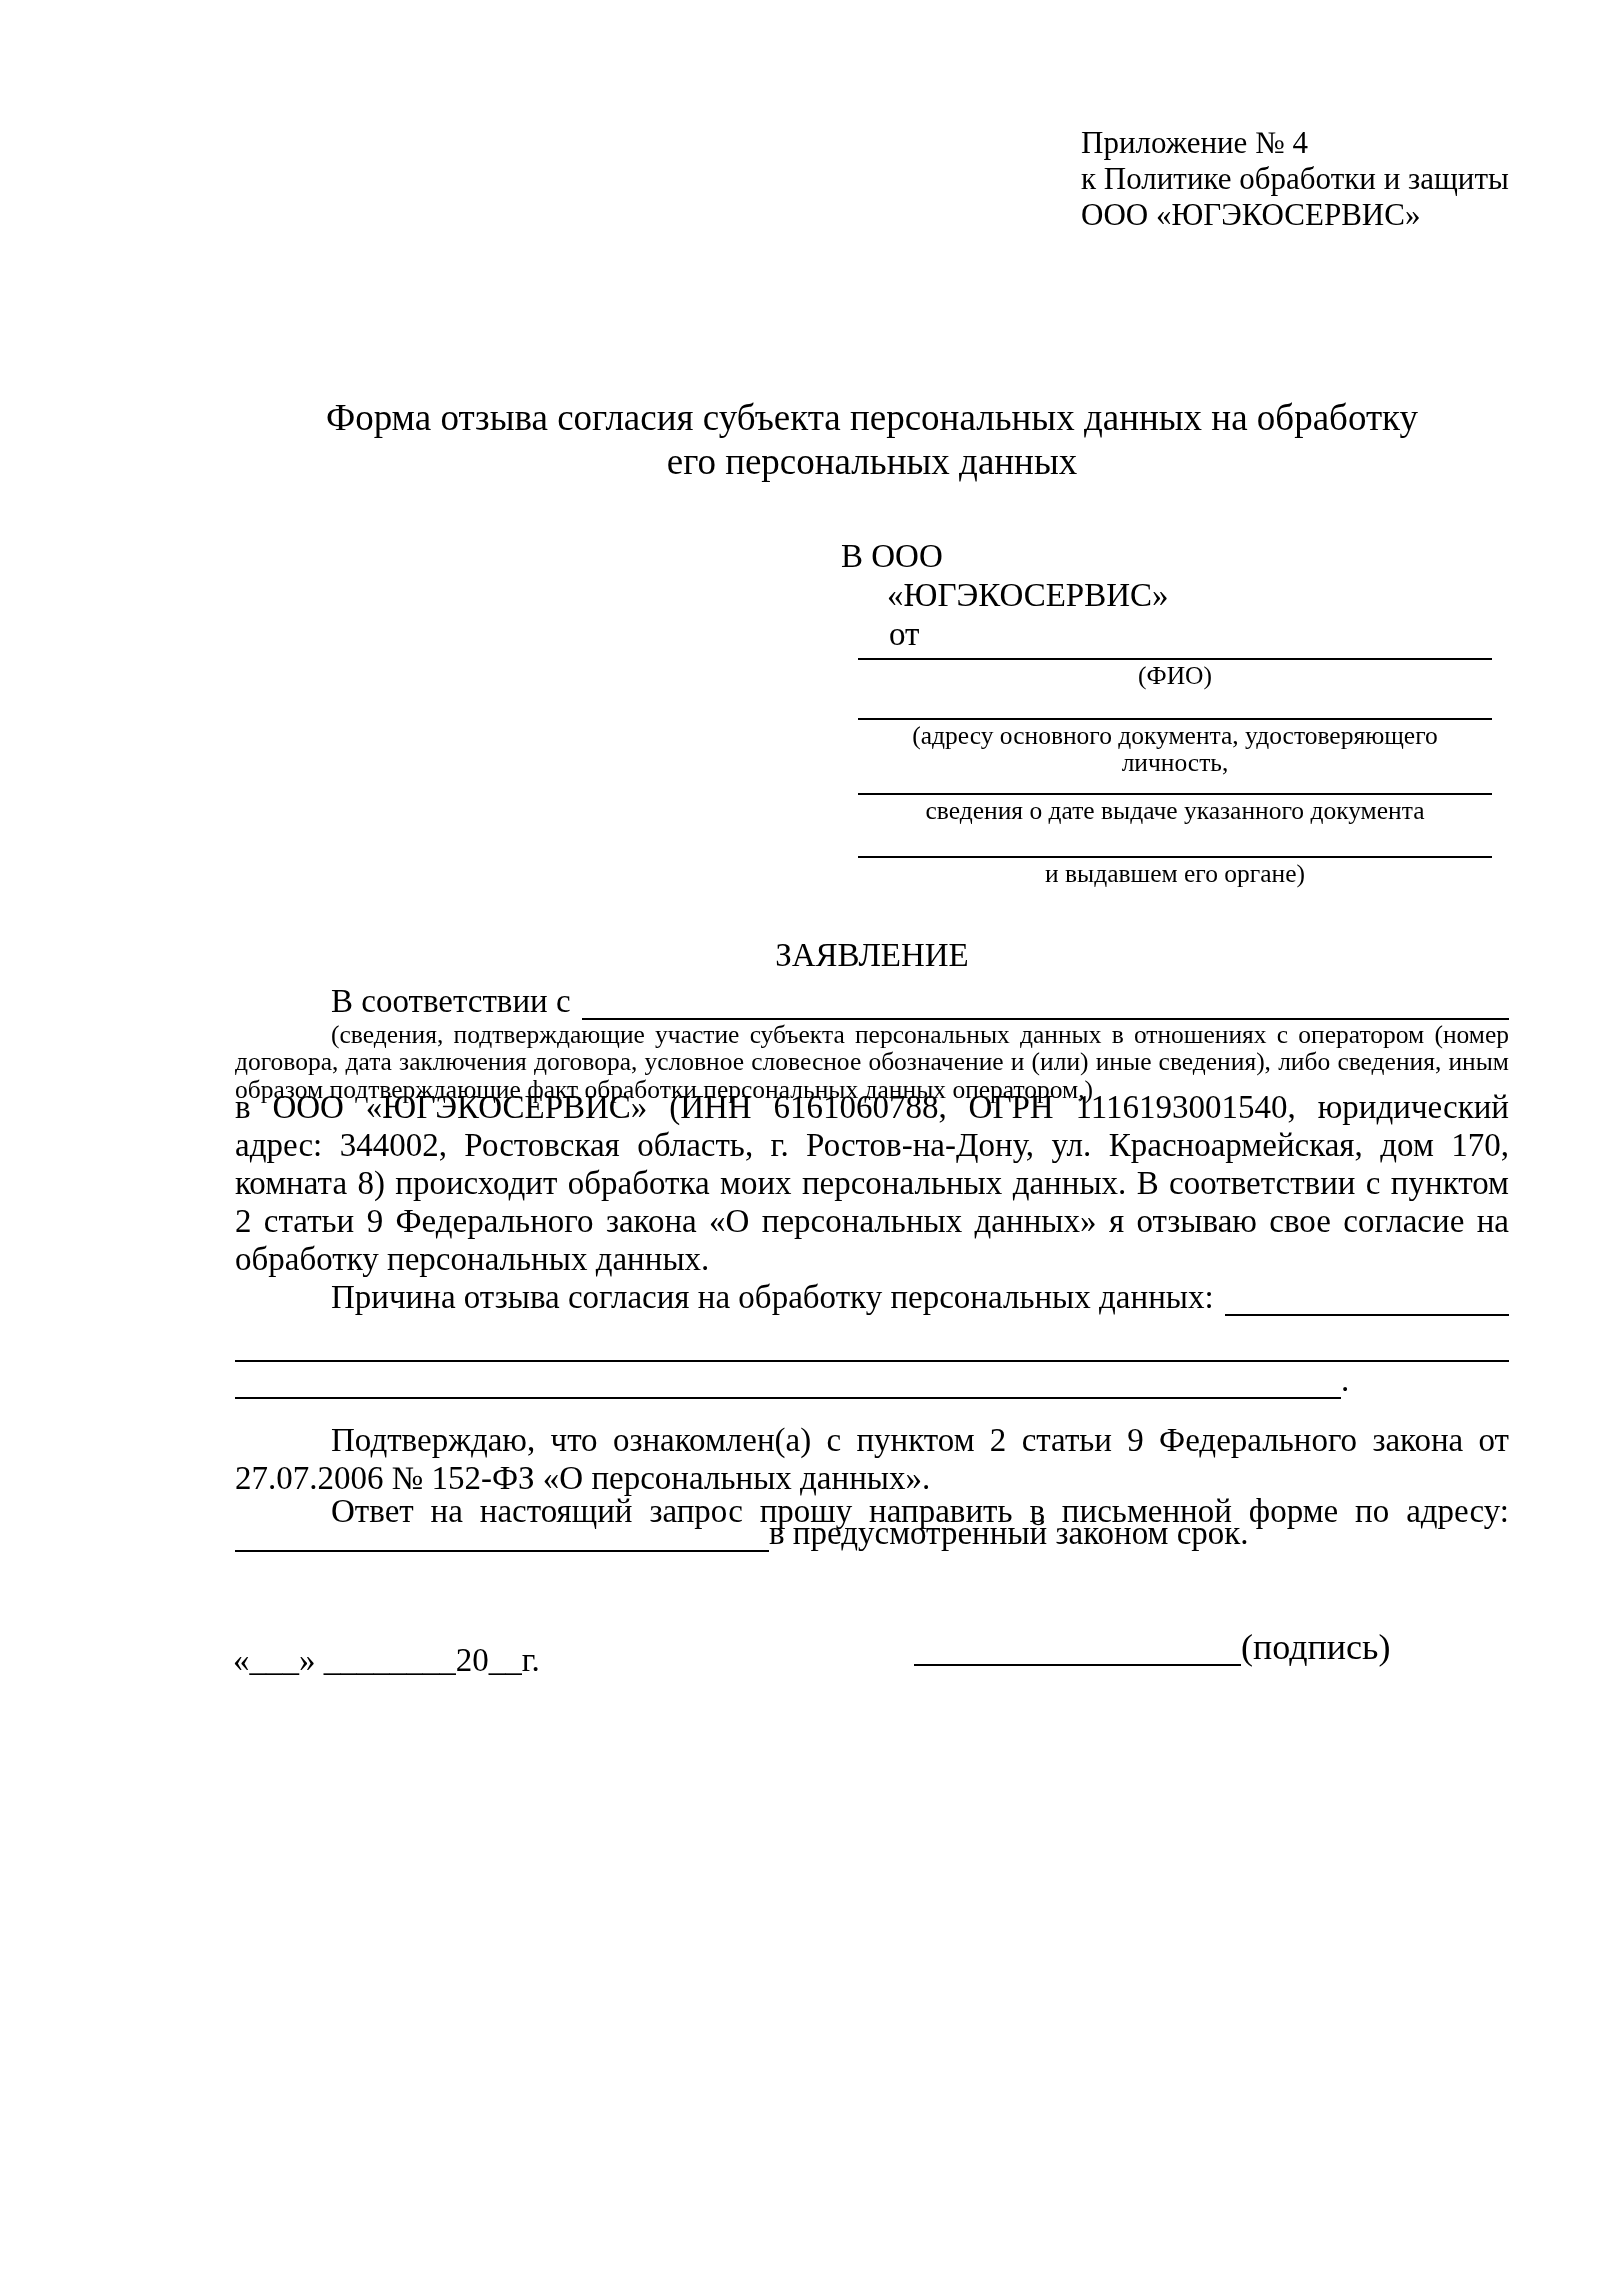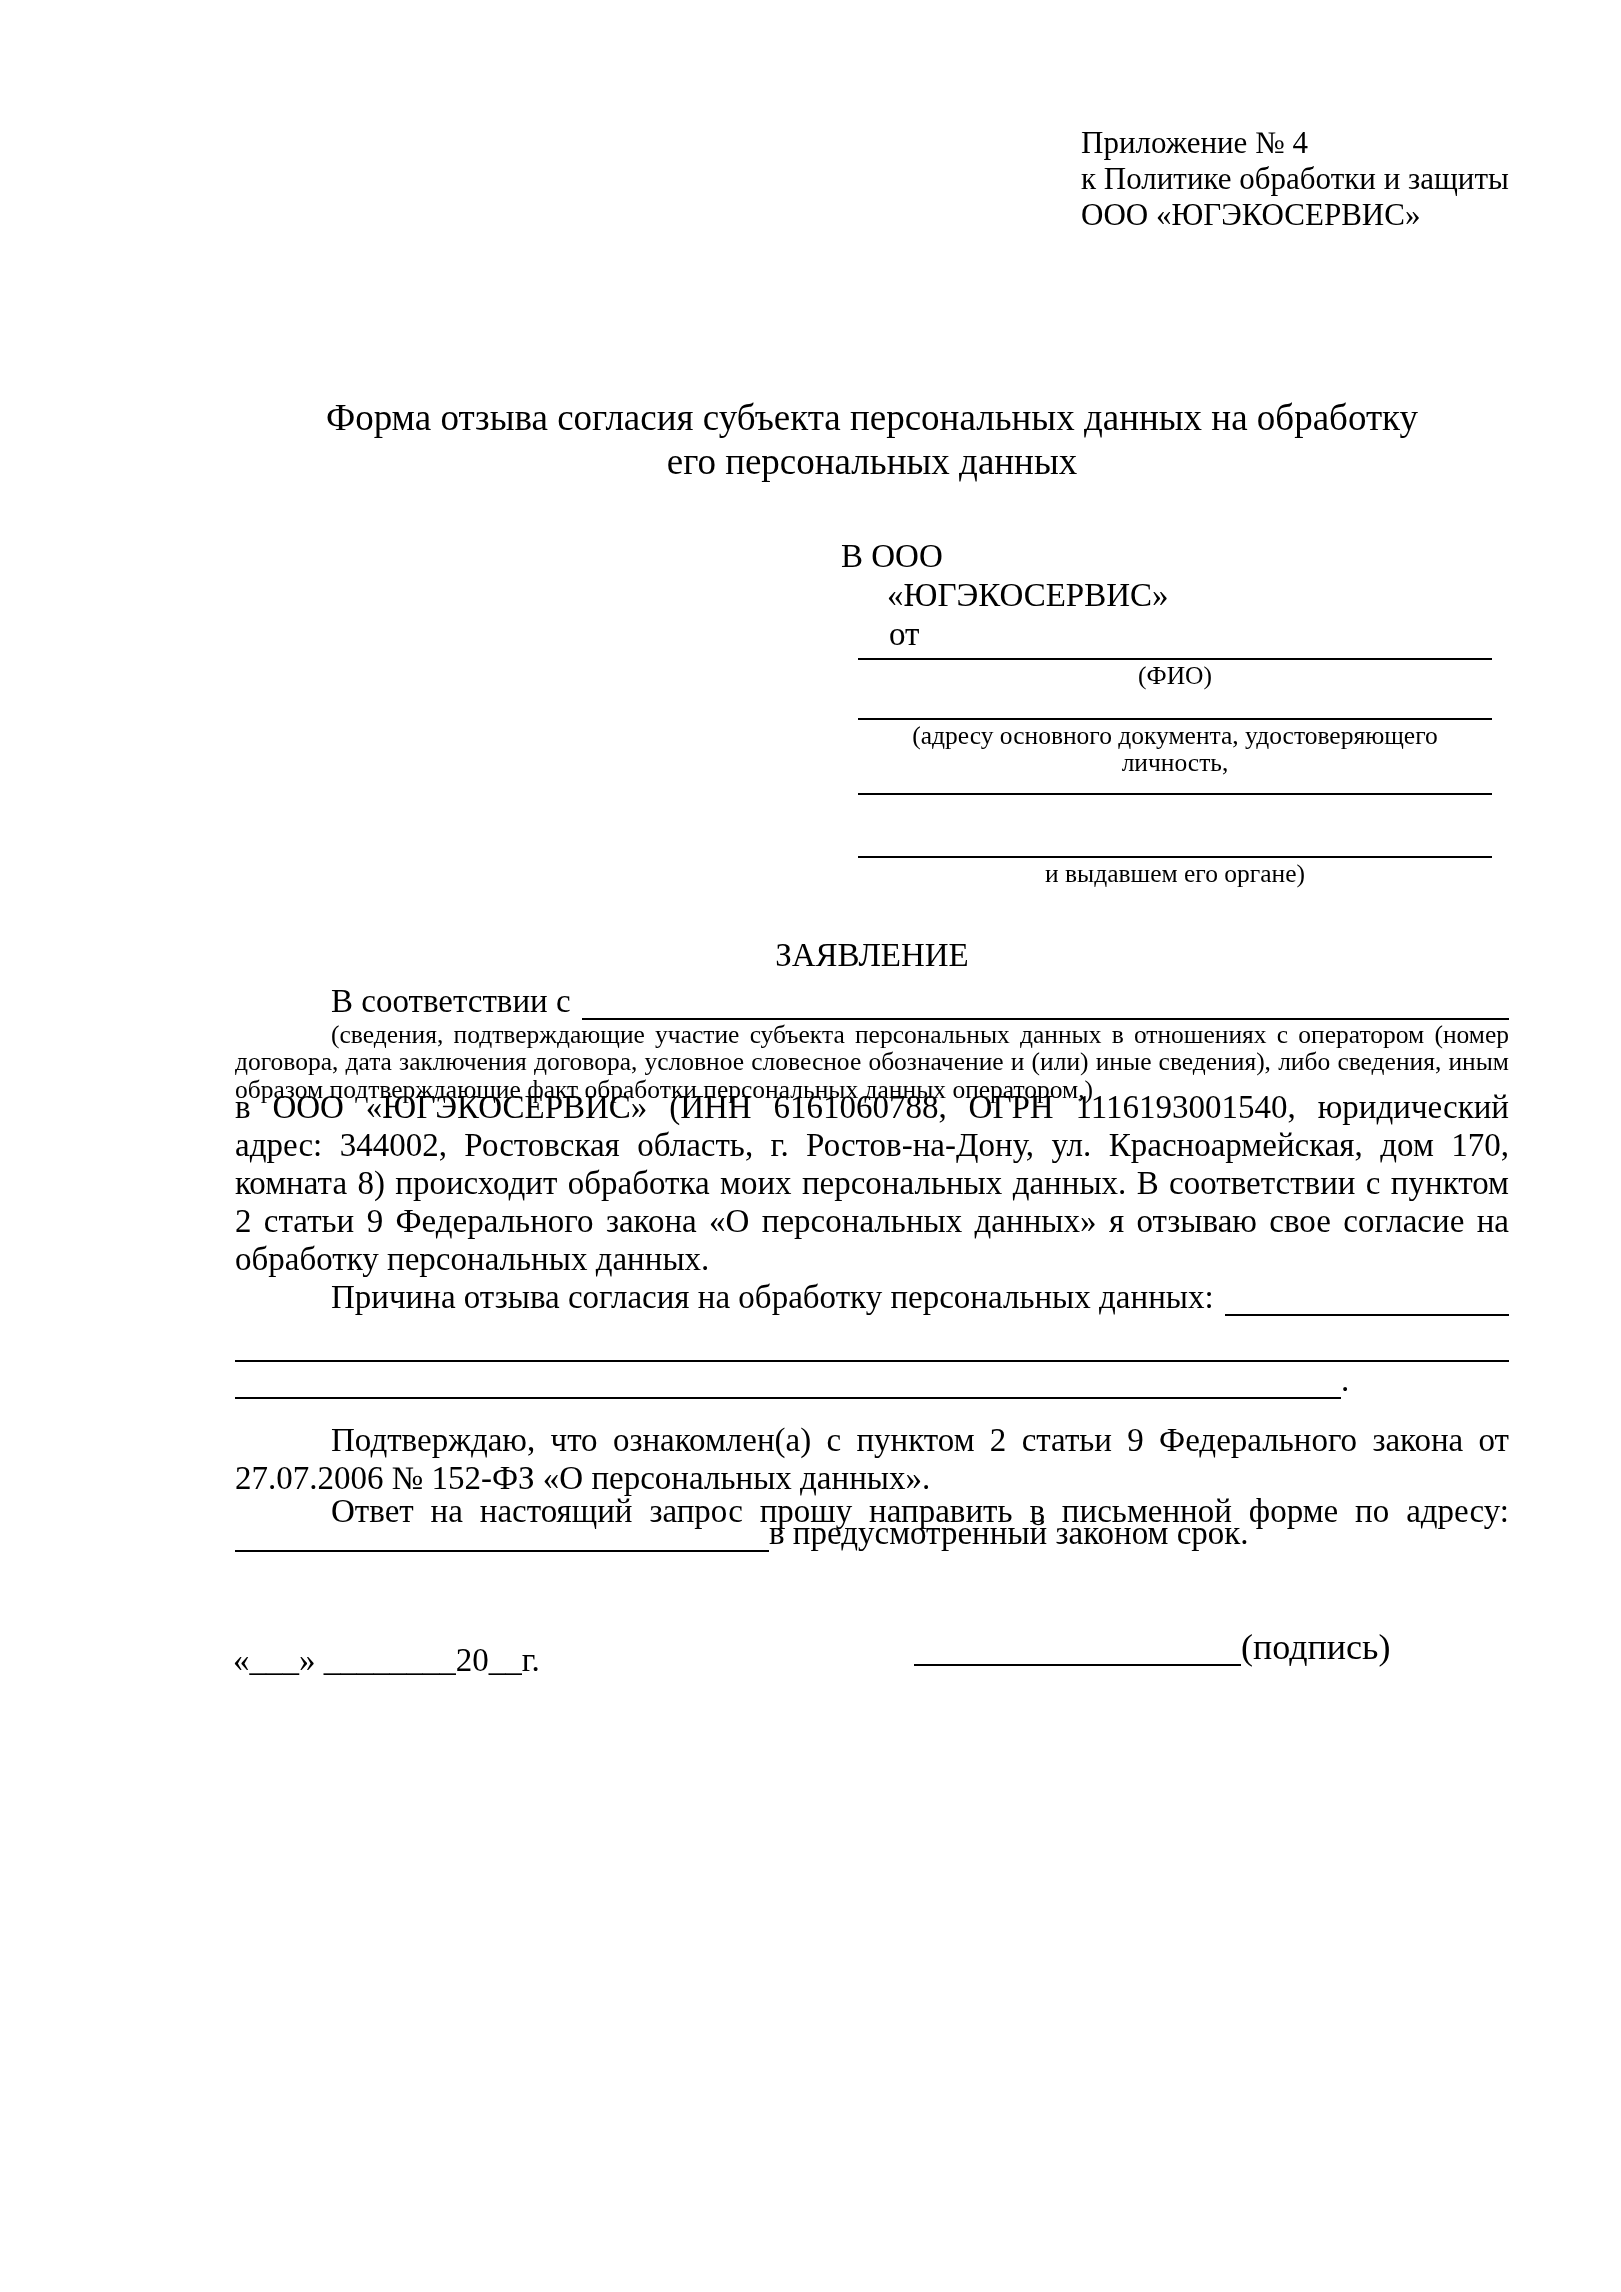--- a/index.html
+++ b/index.html
@@ -70,20 +70,21 @@
   <div class="abs addr-2 body-text">«ЮГЭКОСЕРВИС»</div>
   <div class="abs addr-3 body-text">от</div>
 
   <div class="abs field-line" style="top:658px;"></div>
   <div class="abs field-caption" style="top:663px;">(ФИО)</div>
 
   <div class="abs field-line" style="top:718px;"></div>
   <div class="abs field-caption" style="top:723px;">(адресу основного документа, удостоверяющего личность,</div>
 
   <div class="abs field-line" style="top:793px;"></div>
+  <div class="abs field-caption" style="top:798px;">сведения о дате выдаче указанного документа</div>
 
   <div class="abs field-line" style="top:856px;"></div>
   <div class="abs field-caption" style="top:861px;">и выдавшем его органе)</div>
 
   <div class="abs st-heading body-text">ЗАЯВЛЕНИЕ</div>
 
   <div class="abs intro-row fill-row body-text">
     <span class="indent">В соответствии с</span>
     <span class="fill" style="margin-left:11.8px;"></span>
   </div>

